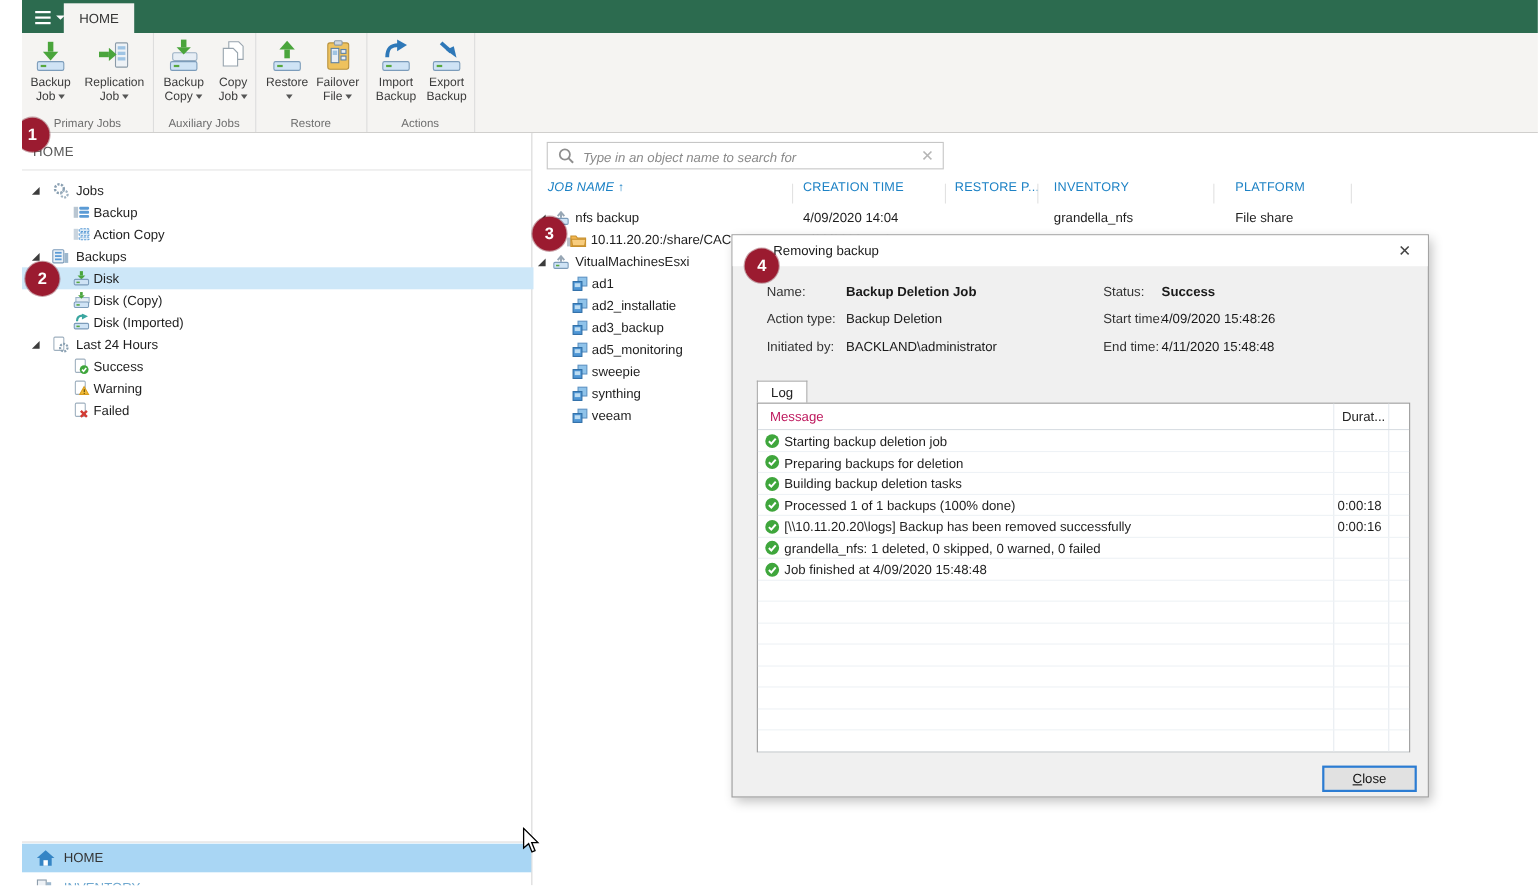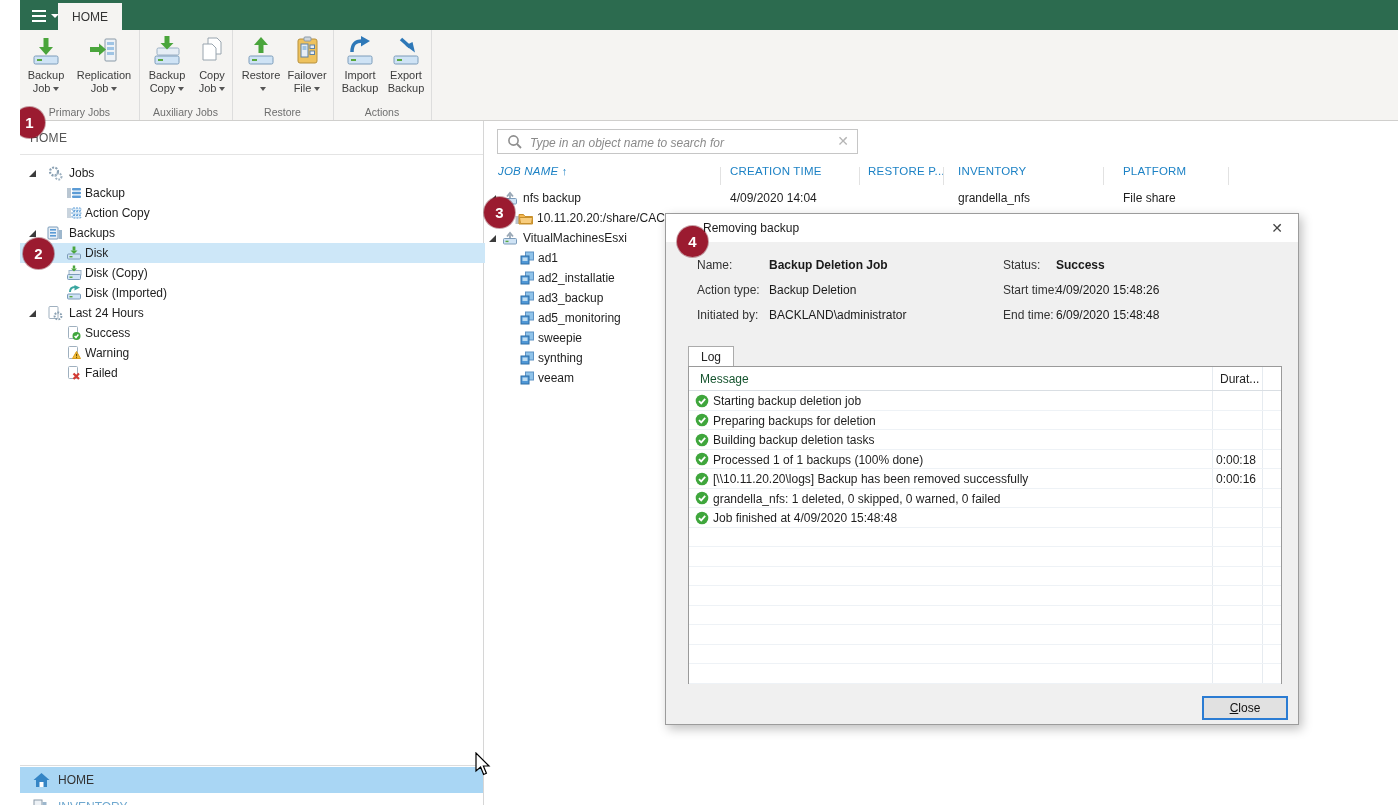--- a/index.html
+++ b/index.html
@@ -62,21 +62,21 @@
   .dlg-title{position:absolute;left:37px;top:7px;color:#1a1a1a;}
   .dlg-close{position:absolute;right:10px;top:4px;width:22px;height:20px;text-align:center;line-height:20px;font-size:14px;color:#444;cursor:default;}
   .dlg-label{position:absolute;color:#333;white-space:nowrap;}
   .dlg-value{position:absolute;color:#1a1a1a;white-space:nowrap;}
   .bold{font-weight:bold;}
   .tab{position:absolute;left:22px;top:132px;width:46px;height:21px;background:#fff;border:1px solid #ababab;border-bottom:none;
        display:flex;align-items:center;justify-content:center;box-sizing:border-box;}
   .logtable{position:absolute;left:22px;top:152px;width:594px;height:318px;background:#fff;border:1px solid #9a9a9a;box-sizing:border-box;}
   .lt-vline{position:absolute;top:0;bottom:0;width:1px;background:#e6ebf0;}
   .lt-header{position:absolute;left:0;top:0;width:100%;height:24px;border-bottom:1px solid #d9dee3;box-sizing:border-box;}
-  .lt-col-msg{position:absolute;left:11px;top:5px;color:#14532d;}
+  .lt-col-msg{position:absolute;left:11px;top:5px;color:#be185d;}
   .lt-col-dur{position:absolute;left:531px;top:5px;color:#222;}
   .lt-row{position:absolute;left:0;width:100%;height:19.5px;border-bottom:1px solid #eef2f6;box-sizing:border-box;}
   .lt-check{position:absolute;left:6px;top:2.5px;}
   .lt-msg{position:absolute;left:24px;top:3px;white-space:nowrap;color:#1e1e1e;}
   .lt-dur{position:absolute;left:521px;width:46px;top:3px;text-align:right;color:#1e1e1e;}
   .close-btn{position:absolute;left:536px;top:482px;width:86px;height:24px;background:#e1e1e1;border:2px solid #2b7cd3;
              box-sizing:border-box;text-align:center;line-height:20px;font-size:12px;color:#111;cursor:default;}
   .accel{text-decoration:underline;}
   
   .badge{position:absolute;width:31px;height:31px;border-radius:50%;background:#9b1b30;color:#fff;font-size:15px;font-weight:bold;
@@ -450,21 +450,21 @@
     <span class="dlg-value bold" style="left:390px;top:44px;">Success</span>
 
     <span class="dlg-label" style="left:31px;top:69px;">Action type:</span>
     <span class="dlg-value" style="left:103px;top:69px;">Backup Deletion</span>
     <span class="dlg-label" style="left:337px;top:69px;">Start time:</span>
     <span class="dlg-value" style="left:390px;top:69px;text-align:right;">4/09/2020 15:48:26</span>
 
     <span class="dlg-label" style="left:31px;top:94px;">Initiated by:</span>
     <span class="dlg-value" style="left:103px;top:94px;">BACKLAND\administrator</span>
     <span class="dlg-label" style="left:337px;top:94px;">End time:</span>
-    <span class="dlg-value" style="left:390px;top:94px;">6/09/2020 15:48:48</span>
+    <span class="dlg-value" style="left:390px;top:94px;">4/11/2020 15:48:48</span>
 
     <div class="tab">Log</div>
 
     <div class="logtable">
       <div class="lt-vline" style="left:523px;"></div>
       <div class="lt-vline" style="left:573px;"></div>
       <div class="lt-header">
         <span class="lt-col-msg">Message</span>
         <span class="lt-col-dur">Durat...</span>
       </div>

